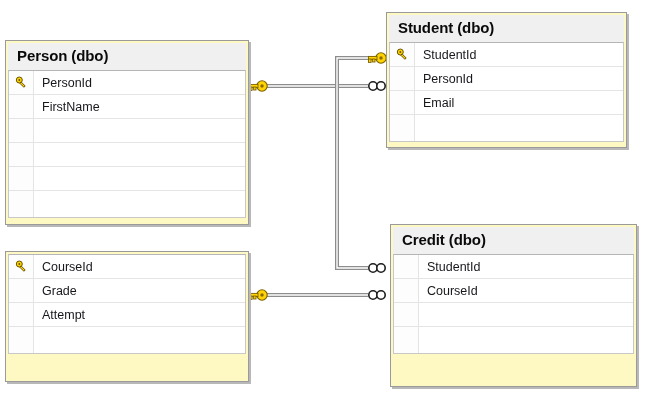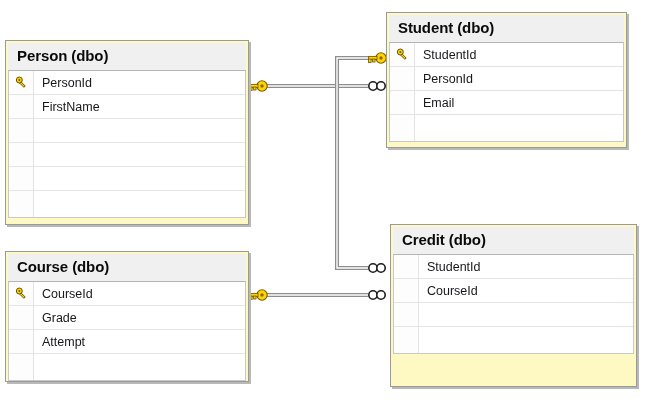--- a/index.html
+++ b/index.html
@@ -185,21 +185,20 @@
         <div class="col-name">Email</div>
       </div>
       <div class="row filler">
         <div class="gutter"></div>
         <div class="col-name"></div>
       </div>
     </div>
   </div>
 
   <div class="table-box" style="left: 5px; top: 251px; width: 244px; height: 131px;">
-    <div class="table-header">Course (dbo)</div>
     <div class="grid">
       <div class="row">
         <div class="gutter">
           <svg class="key-glyph" width="13" height="13" viewBox="0 0 13 13">
             <circle cx="4.3" cy="4.0" r="3.0" fill="#ffd400" stroke="#6b5400" stroke-width="1"></circle>
             <circle cx="4.3" cy="4.0" r="1.0" fill="#6b5400"></circle>
             <path d="M6.1 5.9 L10.2 10.0 L8.9 11.3 L4.8 7.2 Z" fill="#ffd400" stroke="#6b5400" stroke-width="1"></path>
           </svg>
         </div>
         <div class="col-name">CourseId</div>

